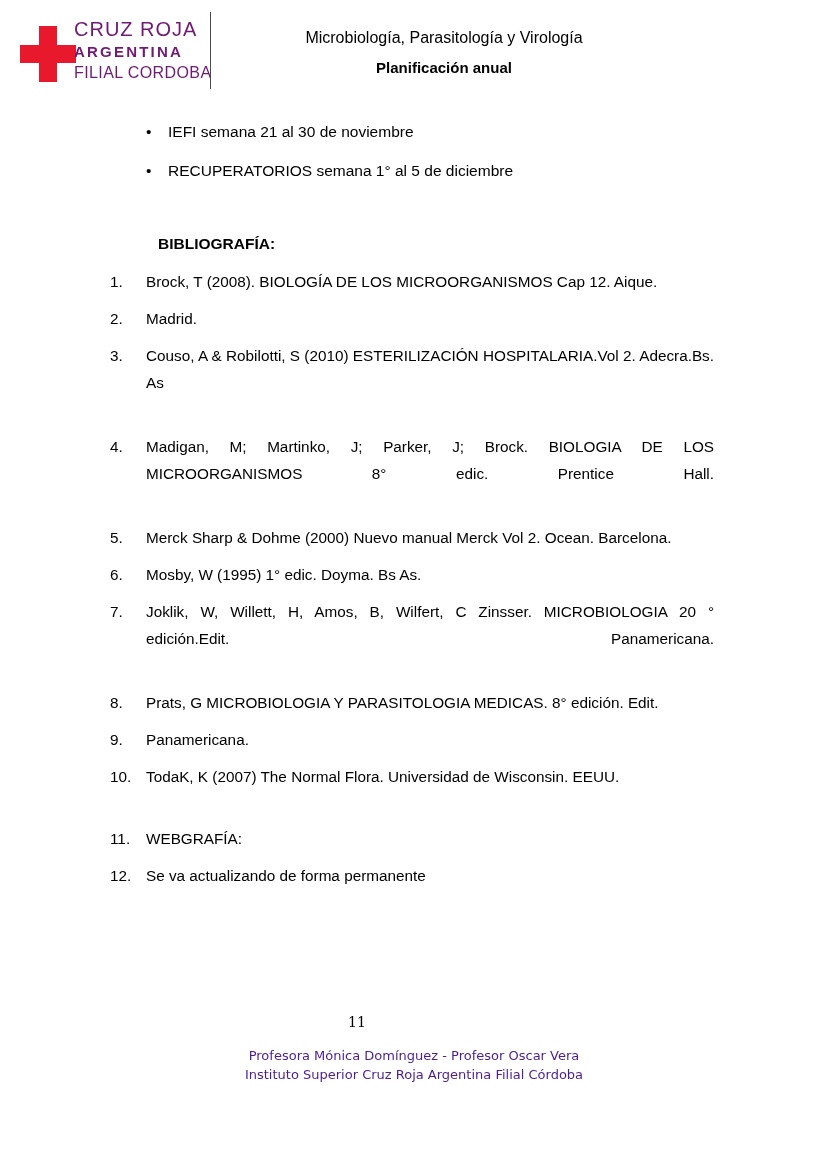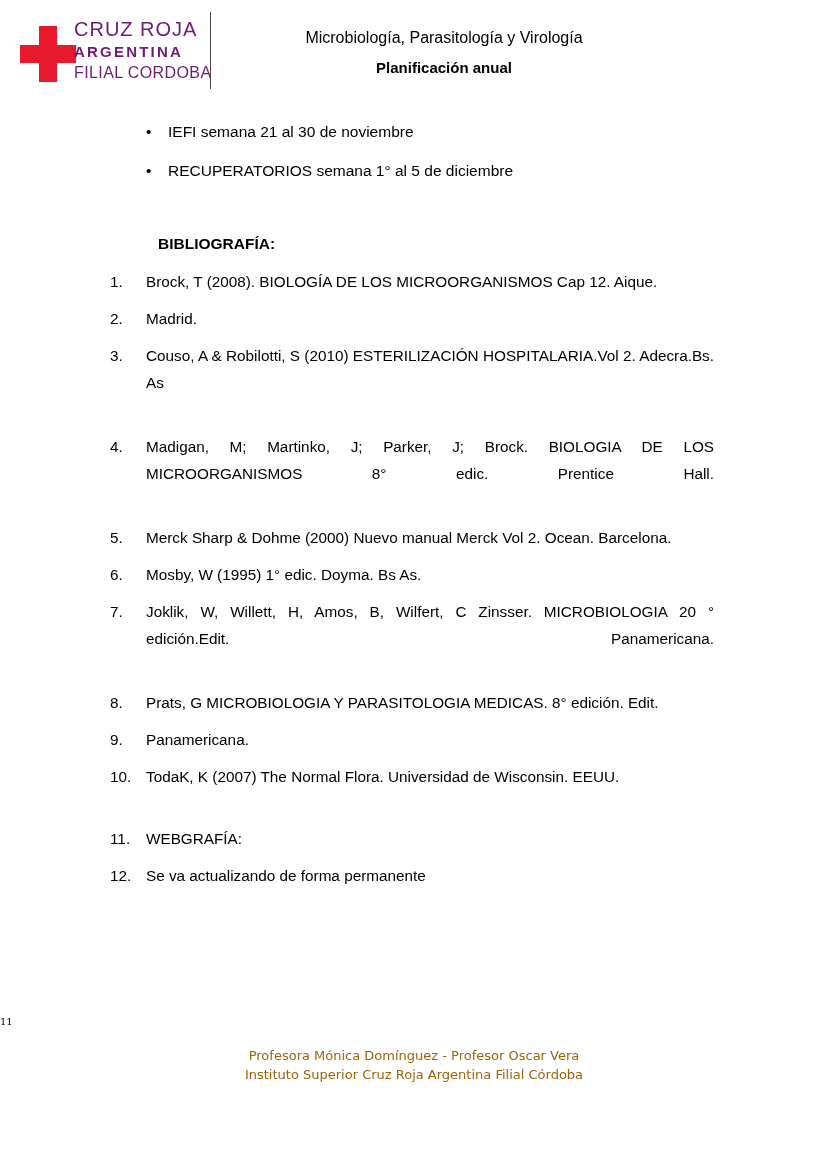--- a/index.html
+++ b/index.html
@@ -195,35 +195,35 @@
   .ref-row.gap-before {
     margin-top: 35px;
   }
 
   
   .page-number {
     position: absolute;
     left: 0;
     top: 1012px;
     width: 714px;
-    text-align: left;
+    text-align: center;
     font-family: "DejaVu Serif", serif;
-    font-size: 10px;
+    font-size: 14px;
     line-height: 20px;
   }
   .footer-note {
     position: absolute;
     left: 0;
     top: 1046px;
     width: 828px;
     text-align: center;
     font-family: "DejaVu Sans", sans-serif;
     font-size: 13px;
     line-height: 19px;
-    color: #a16207;
+    color: #4c1d95;
   }
 </style>
 </head>
 <body>
 
 <div class="page">
 
   <div class="header">
 
     <div class="logo-block">

